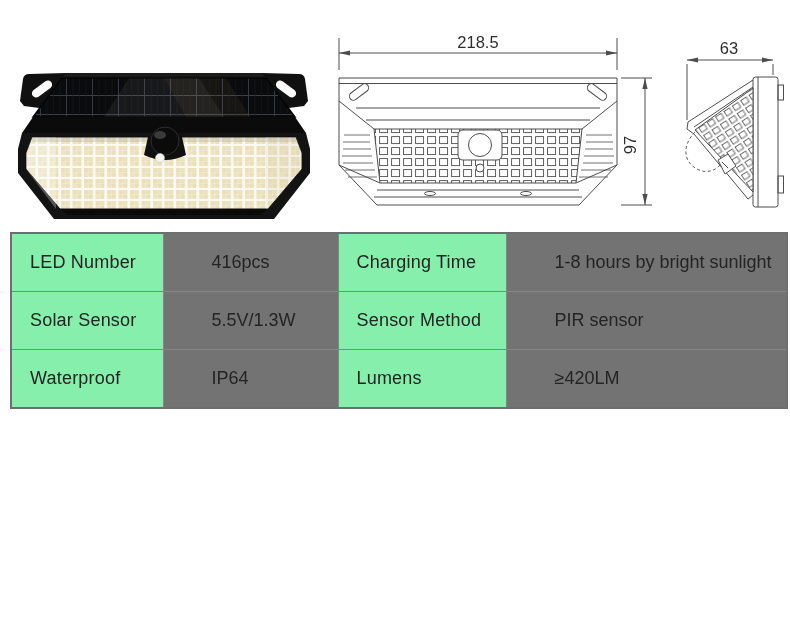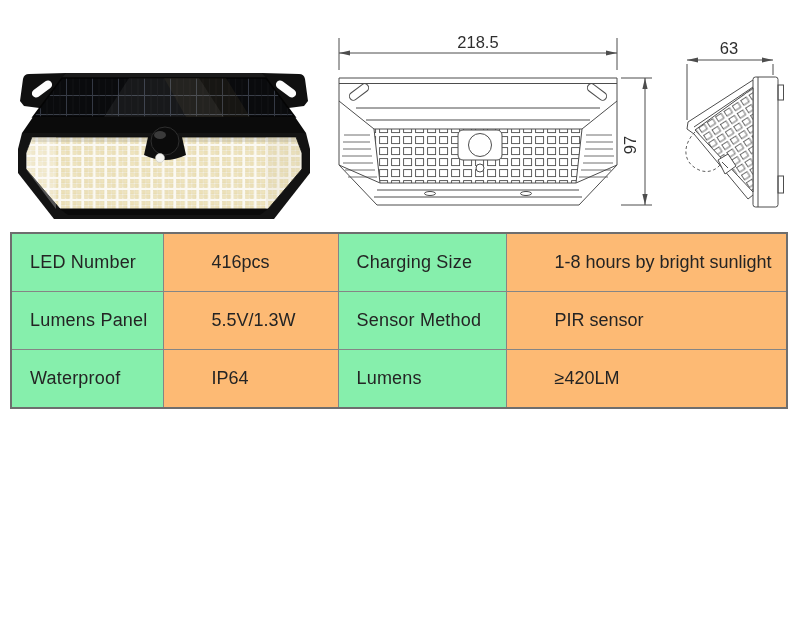--- a/index.html
+++ b/index.html
@@ -5,21 +5,21 @@
   html,body{margin:0;padding:0;background:#fff;}
   .canvas{position:relative;width:790px;height:570px;background:#ffffff;overflow:hidden;
           font-family:"Liberation Sans",sans-serif;}
   .abs{position:absolute;}
   
   table.spec{position:absolute;left:10px;top:232px;width:776px;border-collapse:collapse;
              table-layout:fixed;font-size:18px;color:#242424;border:2px solid #6e6e6e;}
   table.spec td{border:1px solid #858585;height:57px;padding:0 4px 0 18px;
                 white-space:nowrap;overflow:hidden;vertical-align:middle;}
   table.spec td.lbl{background:#86efac;letter-spacing:.2px;}
-  table.spec td.val{background:#fdba74;padding-left:48px;}
+  table.spec td.val{background:#737373;padding-left:48px;}
   col.c0{width:152px;} col.c1{width:175px;} col.c2{width:168px;} col.c3{width:281px;}
   svg text{font-family:"Liberation Sans",sans-serif;}
 </style>
 </head>
 <body>
 
 <div class="canvas">
 
   <svg class="abs" style="left:14px;top:57px" width="300" height="168" viewBox="0 0 300 168">
     <defs>
@@ -191,25 +191,25 @@
     <colgroup>
         <col class="c0">
         <col class="c1">
         <col class="c2">
         <col class="c3">
       </colgroup>
     <tbody>
       <tr>
         <td class="lbl">LED Number</td>
         <td class="val">416pcs</td>
-        <td class="lbl">Charging Size</td>
+        <td class="lbl">Charging Time</td>
         <td class="val">1-8 hours by bright sunlight</td>
       </tr>
       <tr>
-        <td class="lbl">Lumens Panel</td>
+        <td class="lbl">Solar Sensor</td>
         <td class="val">5.5V/1.3W</td>
         <td class="lbl">Sensor Method</td>
         <td class="val">PIR sensor</td>
       </tr>
       <tr>
         <td class="lbl">Waterproof</td>
         <td class="val">IP64</td>
         <td class="lbl">Lumens</td>
         <td class="val">≥420LM</td>
       </tr>

